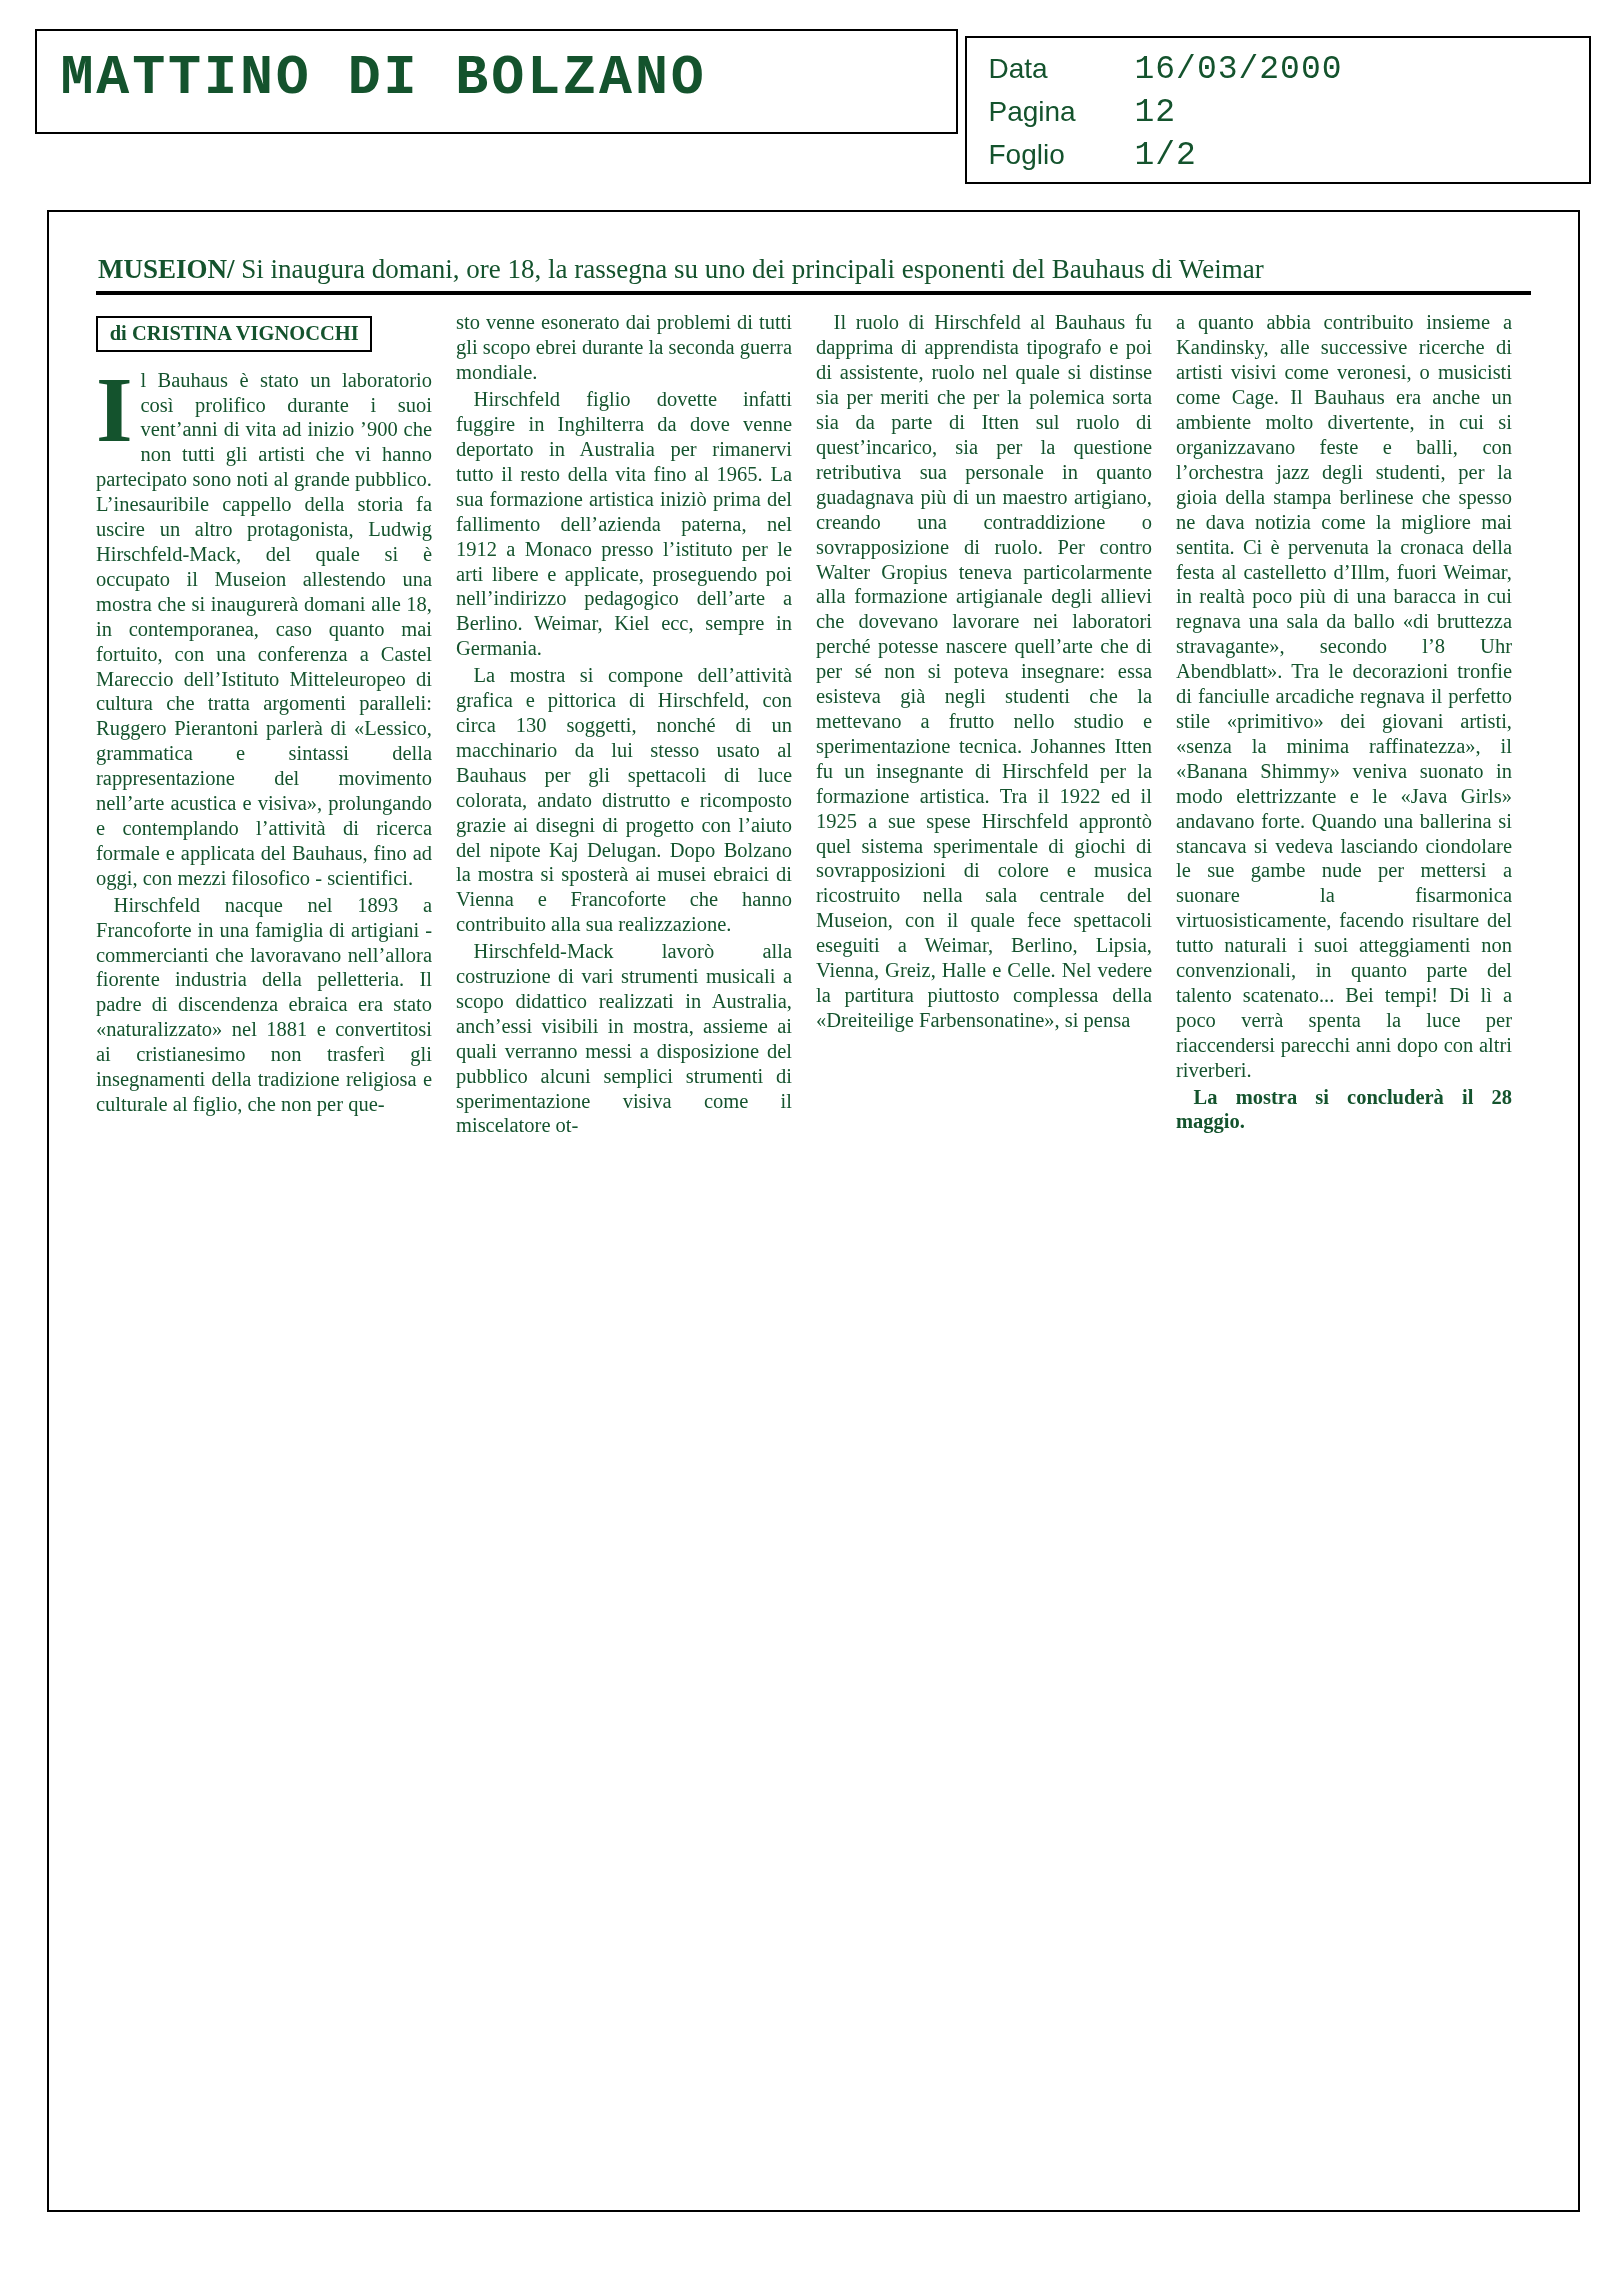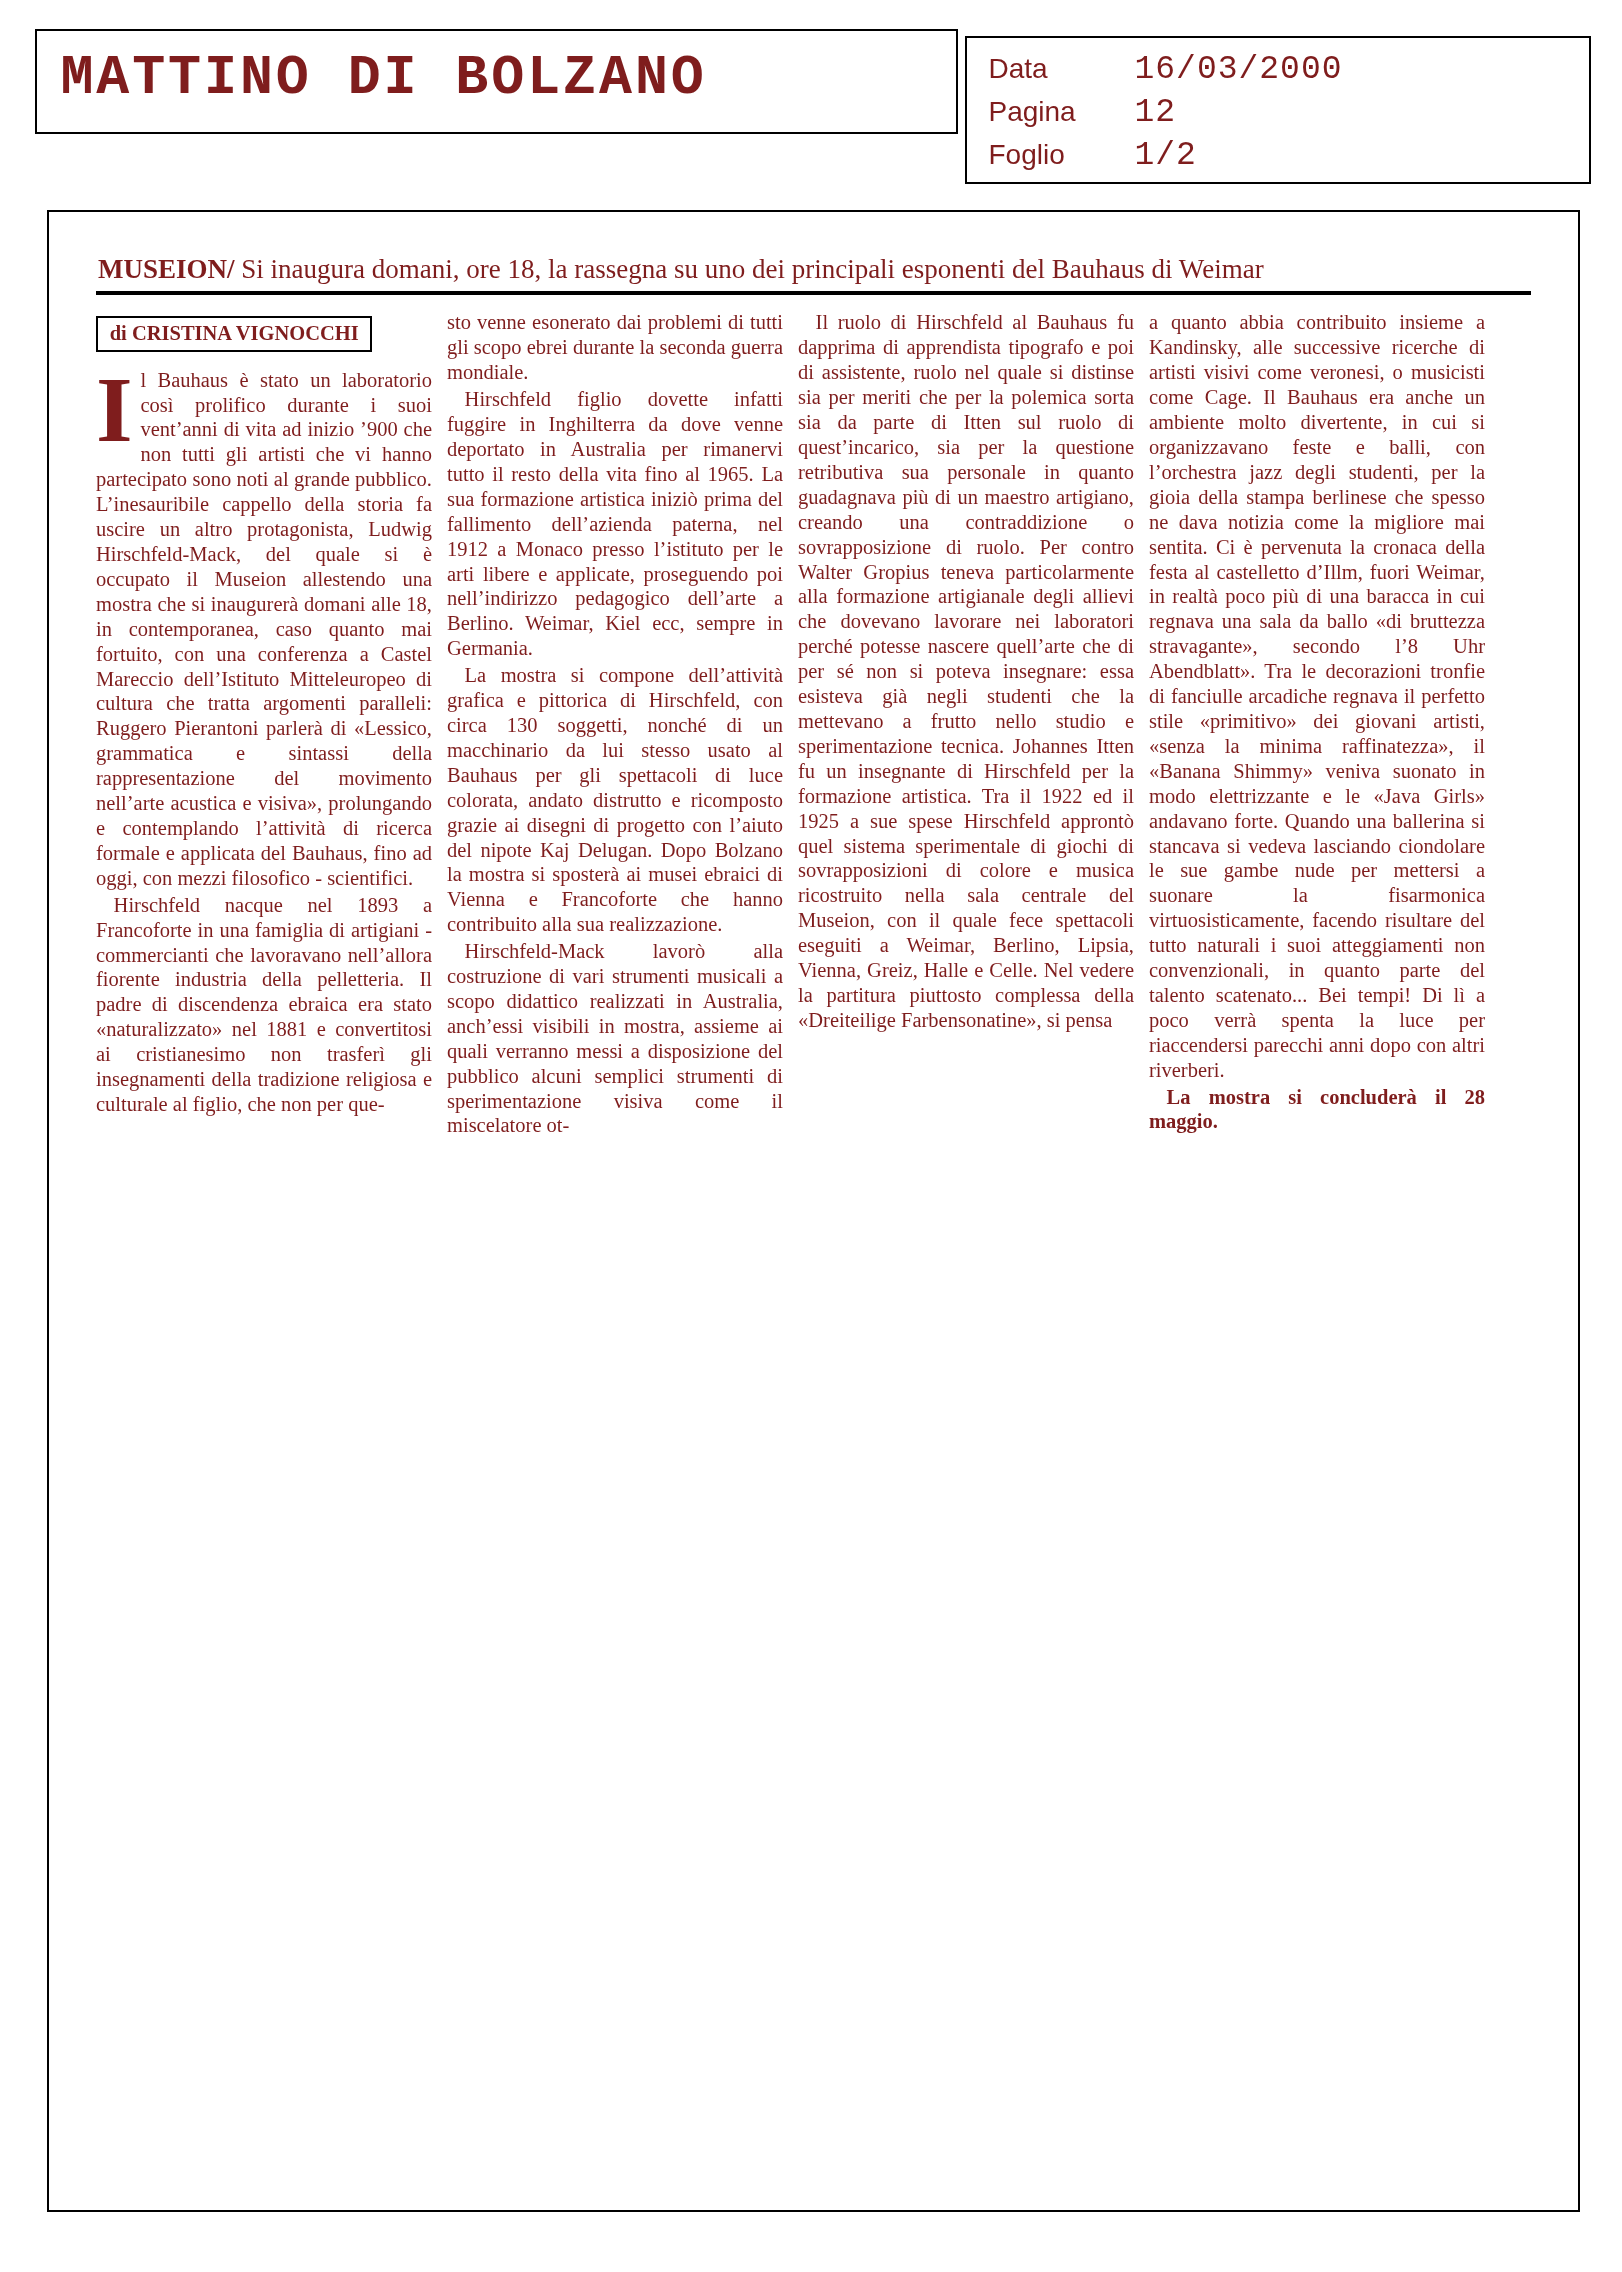--- a/index.html
+++ b/index.html
@@ -1,17 +1,17 @@
 <!DOCTYPE html>
 <html><head>
 <meta charset="utf-8">
 <style>
   html,body{margin:0;padding:0;background:#e8e8e8;}
   .page{position:relative;width:1623px;height:2272px;background:#ffffff;
-        font-family:"Liberation Serif",serif;color:#7f1d1d;overflow:hidden;}
+        font-family:"Liberation Serif",serif;color:#14532d;overflow:hidden;}
 
   
   .masthead-box{position:absolute;left:35px;top:29px;width:923px;height:105px;
                 border:2.9px solid #000;box-sizing:border-box;}
   .masthead-title{font-family:"Liberation Mono",monospace;font-weight:bold;
                   font-size:55px;letter-spacing:2.9px;margin:15.6px 0 0 23.4px;white-space:nowrap;}
 
   
   .info-box{position:absolute;left:965px;top:36px;width:626px;height:148px;
             border:2.9px solid #000;box-sizing:border-box;padding:9.8px 0 0 21.5px;}
@@ -24,21 +24,21 @@
                border:2.9px solid #000;box-sizing:border-box;padding:42px 47px 0 47px;}
 
   .kicker{font-size:27px;margin:0 0 5.9px 2px;}
   .kicker b{font-weight:bold;}
   .headline{font-size:71px;font-weight:bold;letter-spacing:-1px;margin:3.9px 0 9.8px 0;
             white-space:nowrap;line-height:1.05;}
   .rule{border:0;border-top:2px solid #000;margin:0;}
   .subhead{font-size:43px;font-style:italic;margin:9.8px 0 11.7px 2px;line-height:1.1;}
 
   
-  .columns{display:flex;gap:15px;margin-top:15.6px;}
+  .columns{display:flex;gap:24px;margin-top:15.6px;}
   .col{width:336px;font-size:20.5px;line-height:1.215;text-align:justify;}
   .col p{margin:0 0 2px 0;text-indent:17.6px;}
   .col p.noindent{text-indent:0;}
   .byline-box{border:2px solid #000;display:inline-block;padding:2.9px 11.7px 3.9px 11.7px;
               font-weight:bold;font-size:20.5px;margin:5.9px 0 15.6px 0;text-indent:0;}
   .dropcap{float:left;font-size:94px;line-height:0.8;font-weight:bold;
            padding:3.9px 7.8px 0 0;}
   .closing{font-weight:bold;}
 
   

